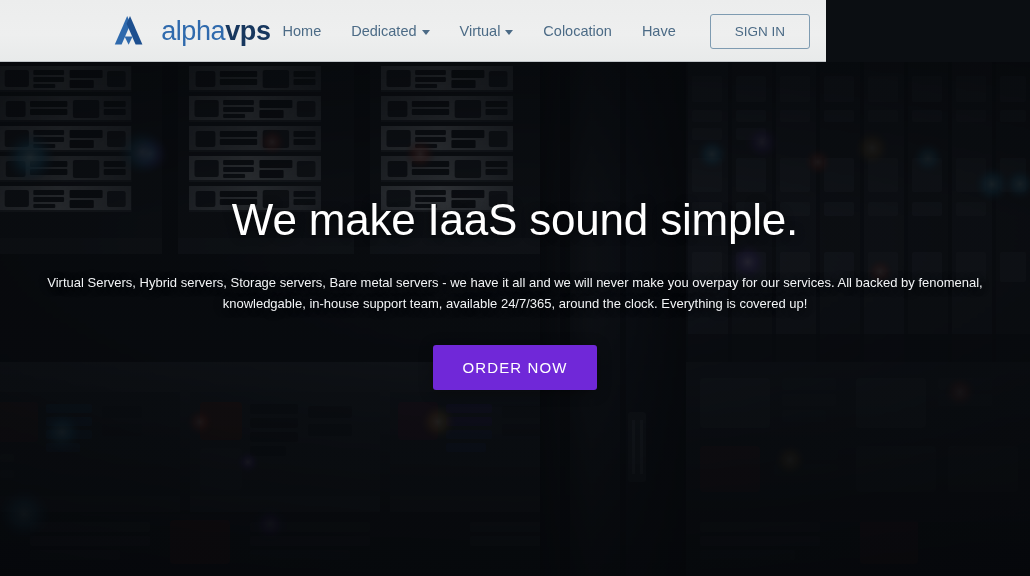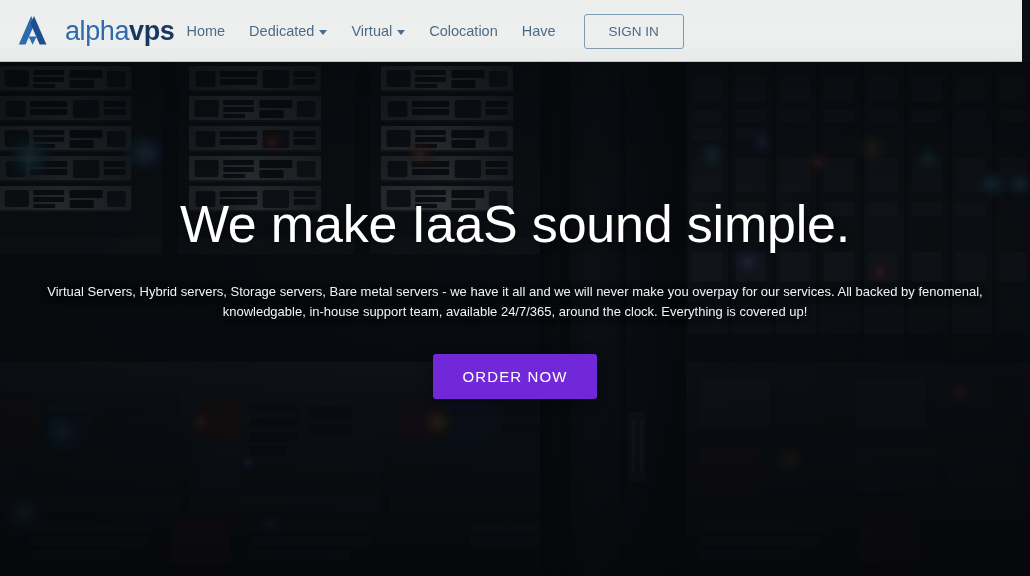--- a/index.html
+++ b/index.html
@@ -16,26 +16,26 @@
     position: relative;
     width: 1030px;
     height: 576px;
     overflow: hidden;
   }
 
   
   .header {
     position: absolute;
     top: 0; left: 0;
-    width: 1022px;
+    width: 826px;
     height: 62px;
     background: linear-gradient(180deg, #eceded 0%, #eeefef 55%, #e8eaea 100%);
     display: flex;
     align-items: center;
-    justify-content: flex-start;
+    justify-content: flex-end;
     padding: 0 16px 0 18px;
     z-index: 20;
   }
   .header::after {
     content: "";
     position: absolute;
     left: 0; right: 0; bottom: 0;
     height: 1px;
     background: rgba(120,130,140,.35);
   }
@@ -58,21 +58,21 @@
     line-height: 1;
     white-space: nowrap;
   }
   .logo-alpha { color: #2f6aad; font-weight: 400; }
   .logo-vps   { color: #17375e; font-weight: 700; }
 
   
   .nav {
     display: flex;
     align-items: center;
-    gap: 0;
+    gap: 6px;
   }
   .nav-item {
     display: inline-flex;
     align-items: center;
     gap: 5px;
     padding: 6px 12px;
     font-size: 14.5px;
     color: #4c6b86;
     text-decoration: none;
     white-space: nowrap;
@@ -137,21 +137,21 @@
     position: absolute;
     inset: 0;
     display: flex;
     flex-direction: column;
     align-items: center;
     z-index: 5;
     padding-top: 134px;
     text-align: center;
   }
   .hero-title {
-    font-size: 52px;
+    font-size: 44px;
     font-weight: 400;
     color: #ffffff;
     letter-spacing: -0.2px;
     line-height: 1.1;
     text-shadow: 0 1px 10px rgba(0,0,0,.65);
   }
   .hero-sub {
     margin-top: 29px;
     width: 1012px;
     font-size: 13px;

